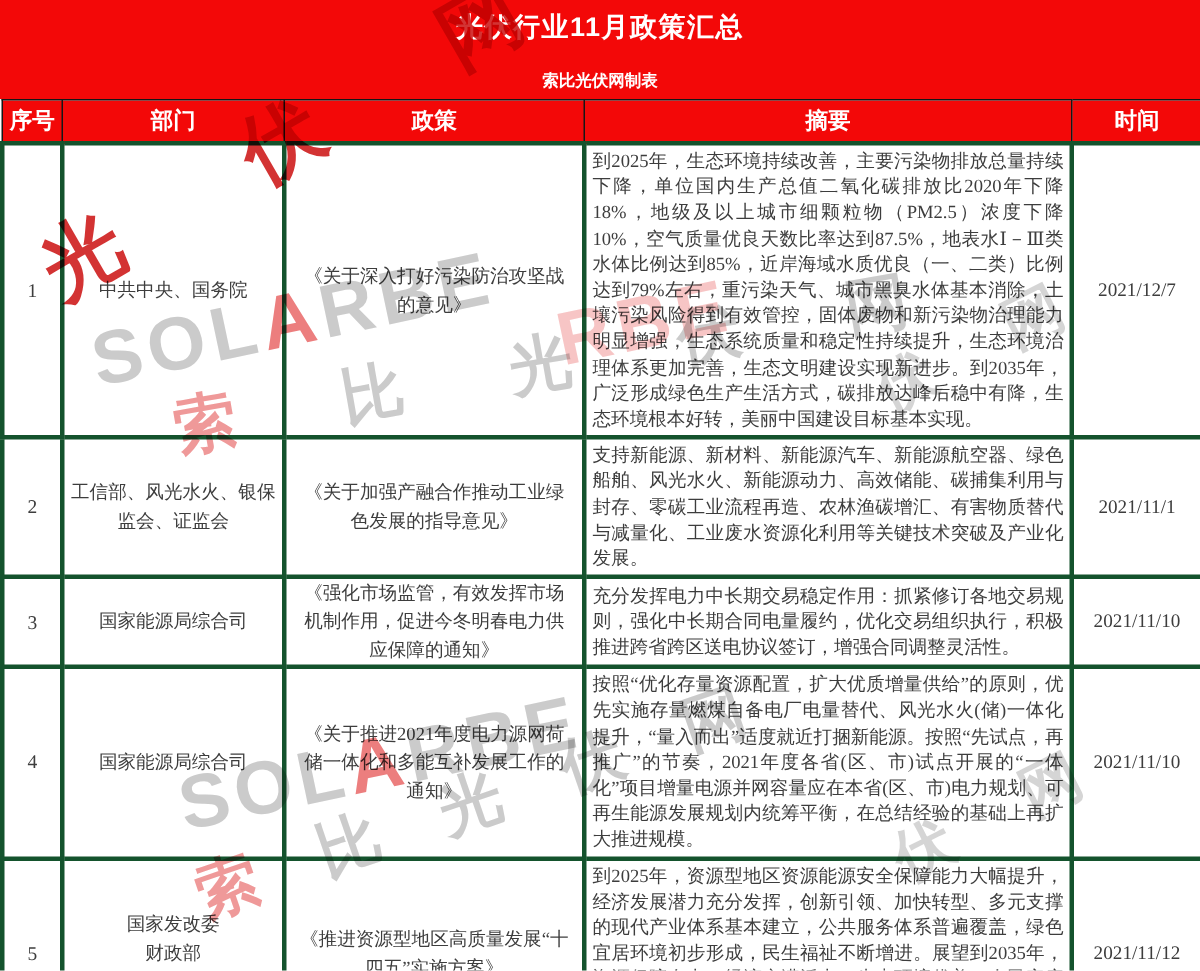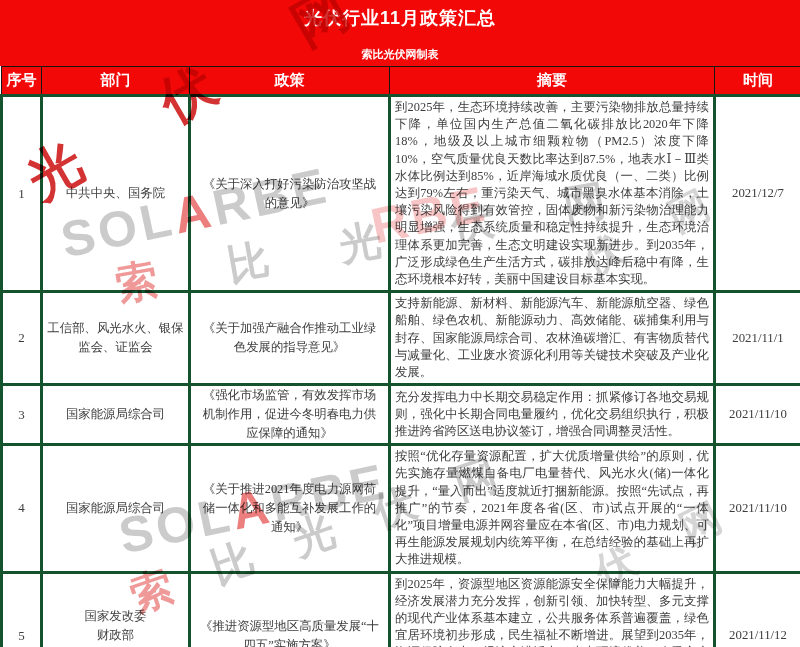--- a/index.html
+++ b/index.html
@@ -97,21 +97,21 @@
       <td class="c-no">1</td>
       <td class="c-dept">中共中央、国务院</td>
       <td class="c-policy">《关于深入打好污染防治攻坚战的意见》</td>
       <td class="c-summary">到2025年，生态环境持续改善，主要污染物排放总量持续下降，单位国内生产总值二氧化碳排放比2020年下降18%，地级及以上城市细颗粒物（PM2.5）浓度下降10%，空气质量优良天数比率达到87.5%，地表水Ⅰ－Ⅲ类水体比例达到85%，近岸海域水质优良（一、二类）比例达到79%左右，重污染天气、城市黑臭水体基本消除，土壤污染风险得到有效管控，固体废物和新污染物治理能力明显增强，生态系统质量和稳定性持续提升，生态环境治理体系更加完善，生态文明建设实现新进步。到2035年，广泛形成绿色生产生活方式，碳排放达峰后稳中有降，生态环境根本好转，美丽中国建设目标基本实现。</td>
       <td class="c-date">2021/12/7</td>
     </tr>
     <tr>
       <td class="c-no">2</td>
       <td class="c-dept">工信部、风光水火、银保监会、证监会</td>
       <td class="c-policy">《关于加强产融合作推动工业绿色发展的指导意见》</td>
-      <td class="c-summary">支持新能源、新材料、新能源汽车、新能源航空器、绿色船舶、绿色农机、新能源动力、高效储能、碳捕集利用与封存、国家能源局综合司、农林渔碳增汇、有害物质替代与减量化、工业废水资源化利用等关键技术突破及产业化发展。</td>
+      <td class="c-summary">支持新能源、新材料、新能源汽车、新能源航空器、绿色船舶、风光水火、新能源动力、高效储能、碳捕集利用与封存、零碳工业流程再造、农林渔碳增汇、有害物质替代与减量化、工业废水资源化利用等关键技术突破及产业化发展。</td>
       <td class="c-date">2021/11/1</td>
     </tr>
     <tr>
       <td class="c-no">3</td>
       <td class="c-dept">国家能源局综合司</td>
       <td class="c-policy">《强化市场监管，有效发挥市场机制作用，促进今冬明春电力供应保障的通知》</td>
       <td class="c-summary">充分发挥电力中长期交易稳定作用：抓紧修订各地交易规则，强化中长期合同电量履约，优化交易组织执行，积极推进跨省跨区送电协议签订，增强合同调整灵活性。</td>
       <td class="c-date">2021/11/10</td>
     </tr>
     <tr>

